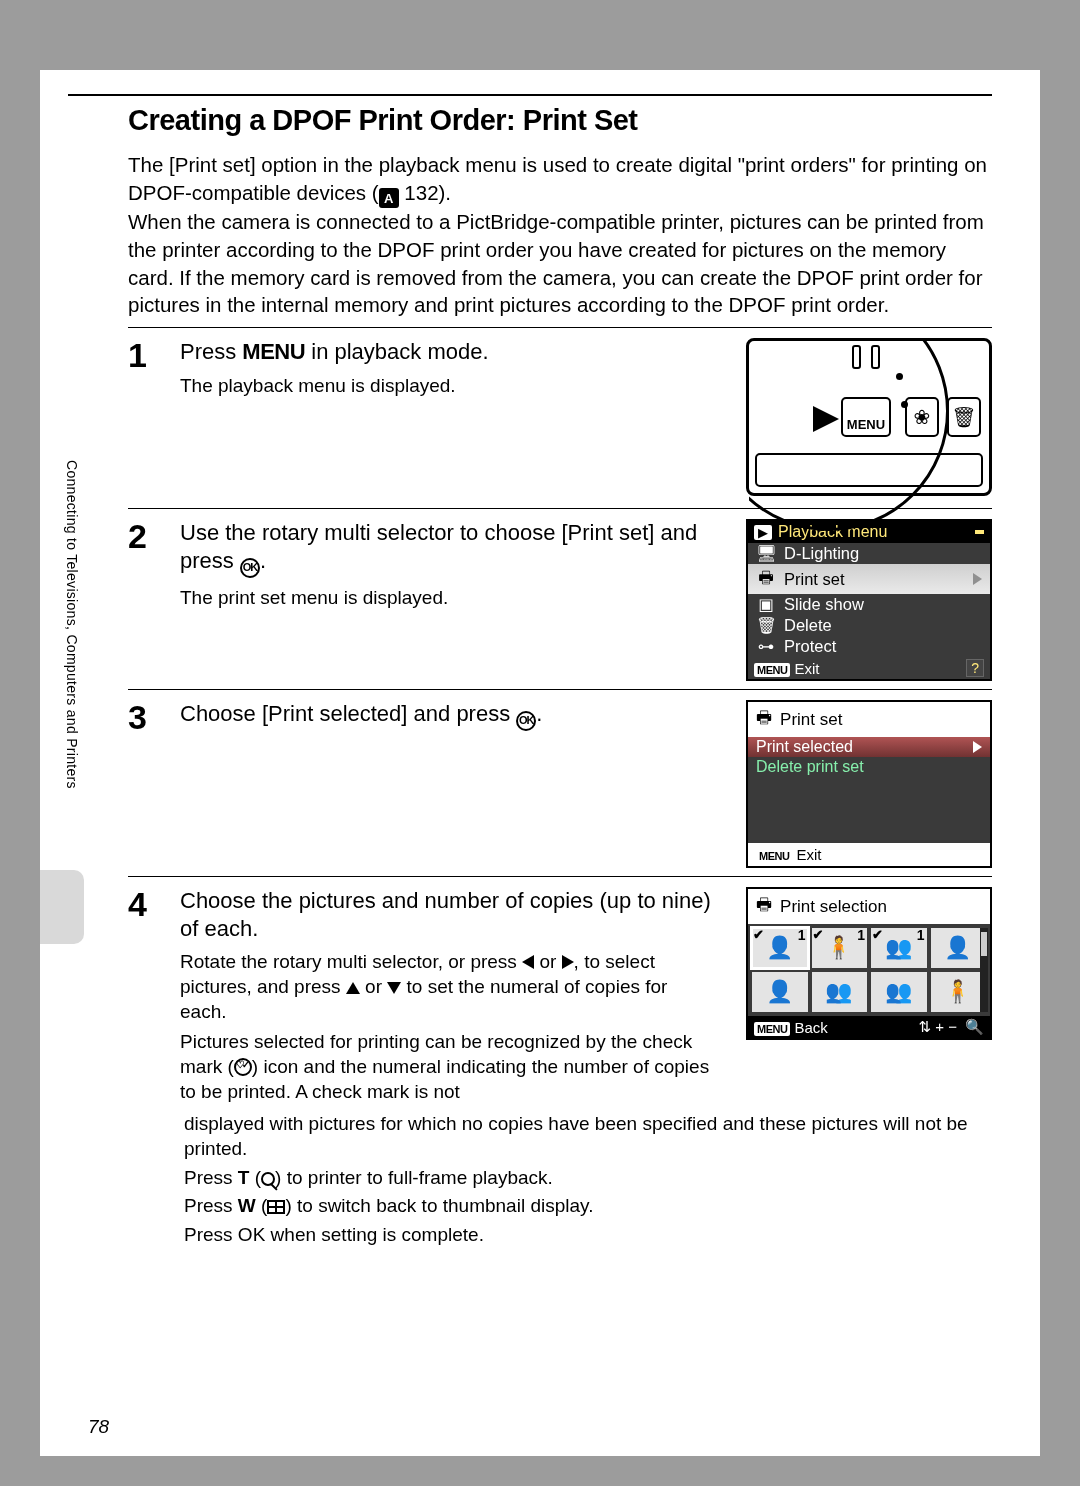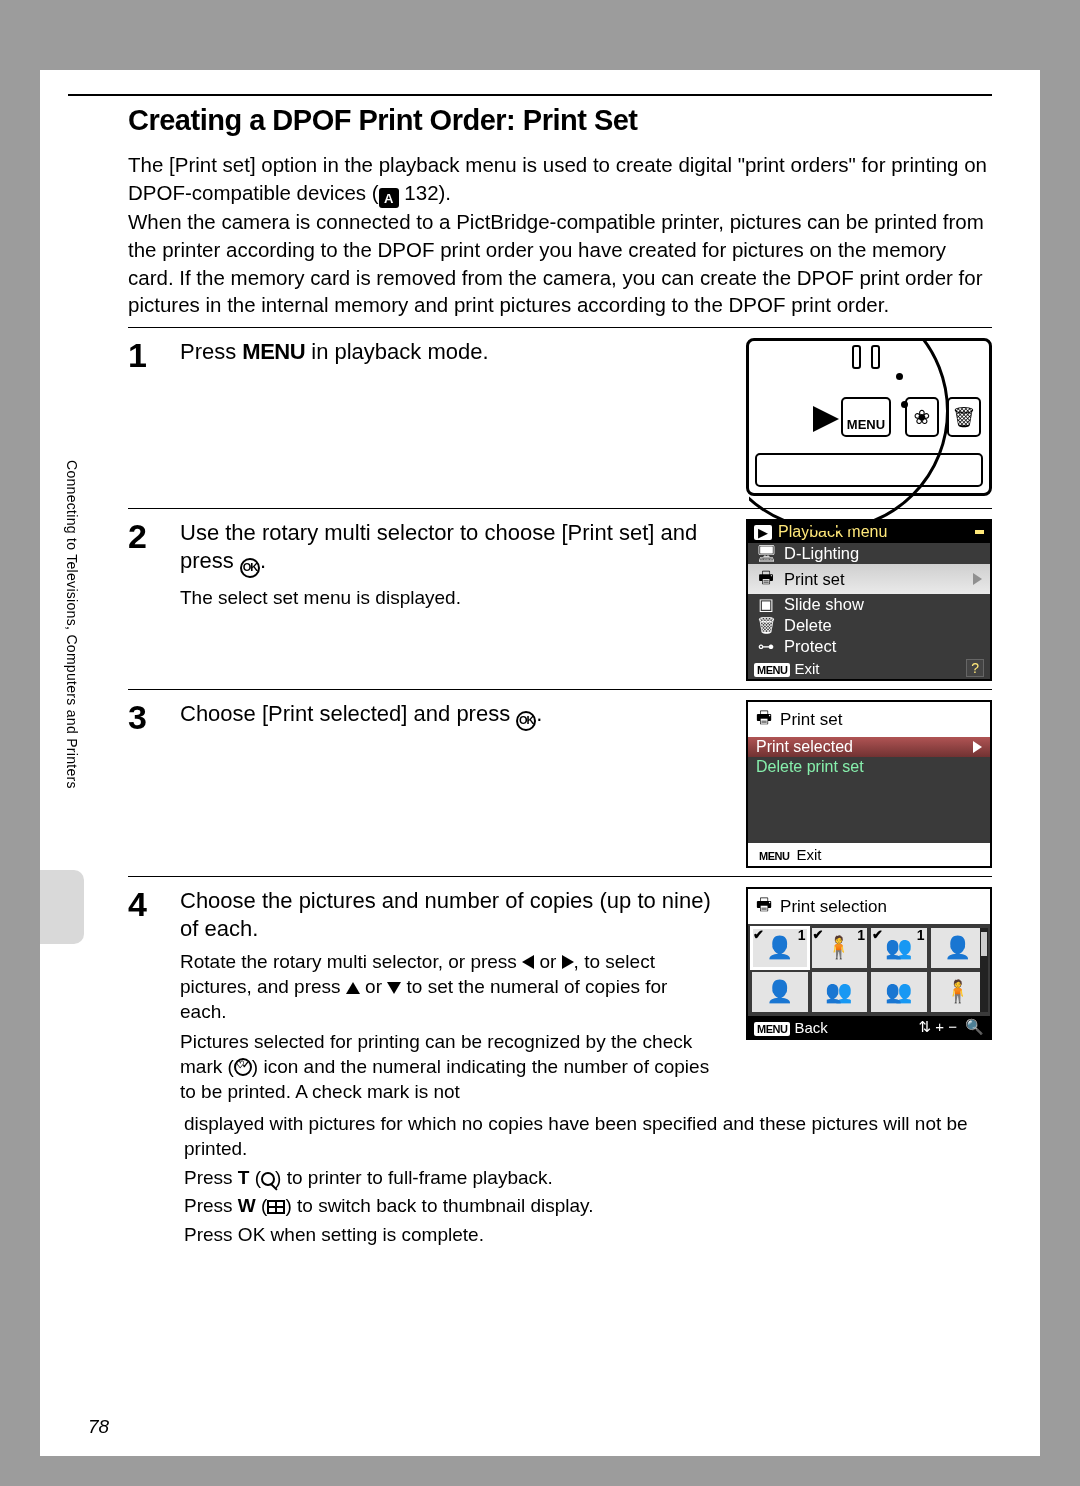--- a/index.html
+++ b/index.html
@@ -287,20 +287,21 @@
   <div class="step">
     <div class="step-left">
         <div class="step-num">1</div>
       </div>
     <div class="step-body">
       <div class="step-row">
         <div class="step-text-col">
           <div class="step-heading">
             <span>Press </span><span class="menu-glyph">MENU</span><span> in playback mode.</span>
           </div>
+          <div class="step-desc">The playback menu is displayed.</div>
         </div>
         <div class="screen-col">
           <div class="cam-illust">
             <div class="cam-lens"></div>
             <div class="cam-led"></div>
             <div class="cam-led2"></div>
             <div class="cam-menu-arrow"></div>
             <div class="cam-menu-btn">MENU</div>
             <div class="cam-dial-dot"></div>
             <div class="cam-dial-dot2"></div>
@@ -318,21 +319,21 @@
   <div class="step">
     <div class="step-left">
         <div class="step-num">2</div>
       </div>
     <div class="step-body">
       <div class="step-row">
         <div class="step-text-col">
           <div class="step-heading">
             <span>Use the rotary multi selector to choose [Print set] and press </span><span class="ok-glyph">OK</span><span>.</span>
           </div>
-          <div class="step-desc">The select set menu is displayed.</div>
+          <div class="step-desc">The print set menu is displayed.</div>
         </div>
         <div class="screen-col">
           <div class="lcd">
             <div class="lcd-title">
               <span class="play-badge">▶</span>
               <span>Playback menu</span>
               <span style="margin-left:auto; width:9px; height:4px; background:#ffe87a;"></span>
             </div>
             <div class="lcd-row">
                 <span class="lcd-icon">🖥</span>

